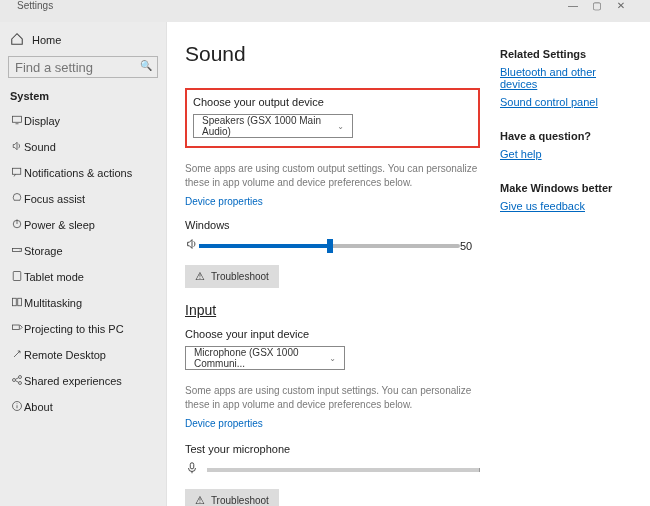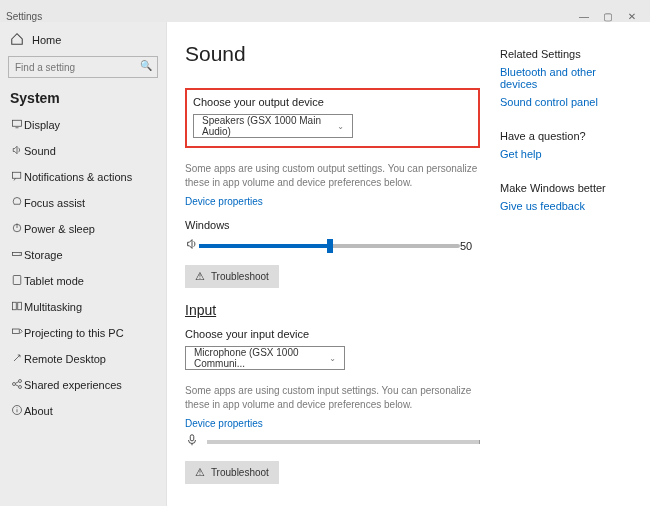--- a/index.html
+++ b/index.html
@@ -1,33 +1,33 @@
 <!DOCTYPE html>
 <html><head>
 <meta charset="utf-8">
 <style>
   * { box-sizing: border-box; margin: 0; padding: 0; font-family: "Segoe UI", Arial, sans-serif; }
   body { width: 650px; height: 506px; overflow: hidden; background: #fff; position: relative; }
 
   
-  .titlebar { height: 22px; background:#e9e9e9; display:flex; align-items:flex-end; padding:0 6px; font-size:10px; color:#555; }
+  .titlebar { height: 22px; background:#e9e9e9; display:flex; align-items:flex-start; padding:0 17px; font-size:10px; color:#555; }
   .titlebar .t-title{ flex:0 0 auto; }
   .titlebar .spacer { flex:1 1 auto; }
   .win-btn { width:24px; text-align:center; color:#666; font-size:10px; }
 
   .shell { display:flex; height: calc(100% - 22px); }
 
   
   .sidebar { width:167px; background:#ececec; border-right:1px solid #e2e2e2; display:flex; flex-direction:column; font-size:11px; color:#222; }
   .sb-home { display:flex; align-items:center; gap:8px; padding:10px 10px 8px 10px; }
   .sb-home .icon { width:14px; }
   .search { margin:0 8px 10px 8px; position:relative; }
-  .search input { width:100%; height:22px; border:1px solid #b6b6b6; background:#ececec; padding:0 20px 0 6px; font-size:10px; color:#333; }
+  .search input { width:100%; height:22px; border:1px solid #b6b6b6; background:#ececec; padding:0 20px 0 6px; font-size:13px; color:#333; }
   .search .mag { position:absolute; right:5px; top:4px; color:#888; font-size:10px; }
-  .sb-section { font-weight:600; padding:2px 10px 6px 10px; font-size:14px; }
+  .sb-section { font-weight:600; padding:2px 10px 6px 10px; font-size:11px; }
   .sb-item { display:flex; align-items:center; padding:6px 10px 6px 10px; gap:0; cursor:default; }
   .sb-item .icon { width:14px; text-align:center; color:#444; }
   .sb-item .icon svg{ width:12px;height:12px; }
 
   
   .main { flex:1 1 auto; overflow:hidden; padding:20px 10px 10px 18px; display:flex; }
   .content { width:295px; color:#222; }
   .aside { width:150px; padding-left:20px; font-size:11px; color:#222; }
   h1.page-title { font-size:21px; font-weight:400; margin-bottom:22px;}
   h2.sec { font-size:14px; font-weight:400; margin-top:14px; margin-bottom:10px;text-decoration:underline; }
@@ -44,22 +44,22 @@
   .slider-fill{ position:absolute; left:0; top:0; height:100%; background:#0067c0; }
   .slider-thumb{ position:absolute; top:-5px; width:6px; height:14px; background:#0067c0; }
   .vol-val{ font-size:11px; width:20px;}
   
   .btn { display:inline-flex; align-items:center; gap:6px; background:#dcdcdc; padding:5px 10px; font-size:10px; color:#333; margin-top:10px; }
   .btn .warn-icon{ font-size:11px; }
 
   .mic-row { display:flex; align-items:center; gap:8px; margin-top:4px;}
   .mic-track{ flex:1; height:4px; background:#ccc; border-right:1px solid #999;}
   
-  .aside .aside-head{ font-size:11px; font-weight:400; margin-top:6px; margin-bottom:6px; color:#222;}
-  .aside .alink{ color:#0067c0; font-size:11px; display:block; margin-bottom:6px;}
+  .aside .aside-head{ font-size:11px; font-weight:700; margin-top:6px; margin-bottom:6px; color:#222;}
+  .aside .alink{ color:#0067c0; font-size:11px; display:block; margin-bottom:6px;text-decoration:underline;}
   .aside .grp { margin-bottom:22px;}
 </style>
 </head>
 <body>
 
 <div class="titlebar">
   <span class="t-title">Settings</span>
   <span class="spacer"></span>
   <span class="win-btn">—</span>
   <span class="win-btn">▢</span>
@@ -200,20 +200,21 @@
 
       <h2 class="sec">Input</h2>
       <div class="label">Choose your input device</div>
       <div class="select">
         <span>Microphone (GSX 1000 Communi...</span>
         <span class="chev">⌄</span>
       </div>
       <div class="desc">Some apps are using custom input settings. You can personalize these in app volume and device preferences below.</div>
       <a class="link">Device properties</a>
 
+      <div class="label" style="margin-top:14px">Test your microphone</div>
       <div class="mic-row">
         <span><svg width="14" height="14" viewBox="0 0 16 16">
               <rect x="6" y="2" width="4" height="7" rx="2" fill="none" stroke="#333"></rect>
               <path d="M4 8a4 4 0 008 0M8 12v2" fill="none" stroke="#333"></path>
             </svg></span>
         <div class="mic-track"></div>
       </div>
       <div class="btn">
         <span class="warn-icon">⚠</span>
         <span>Troubleshoot</span>

